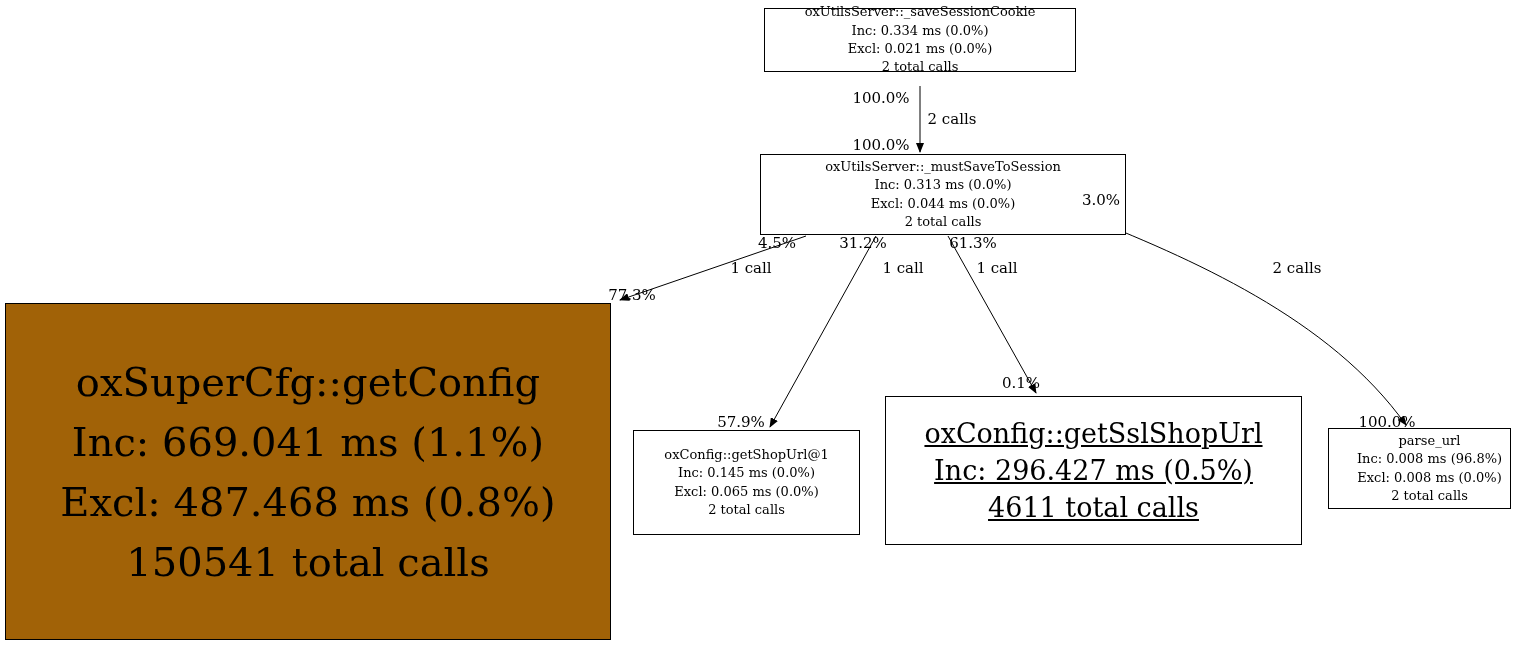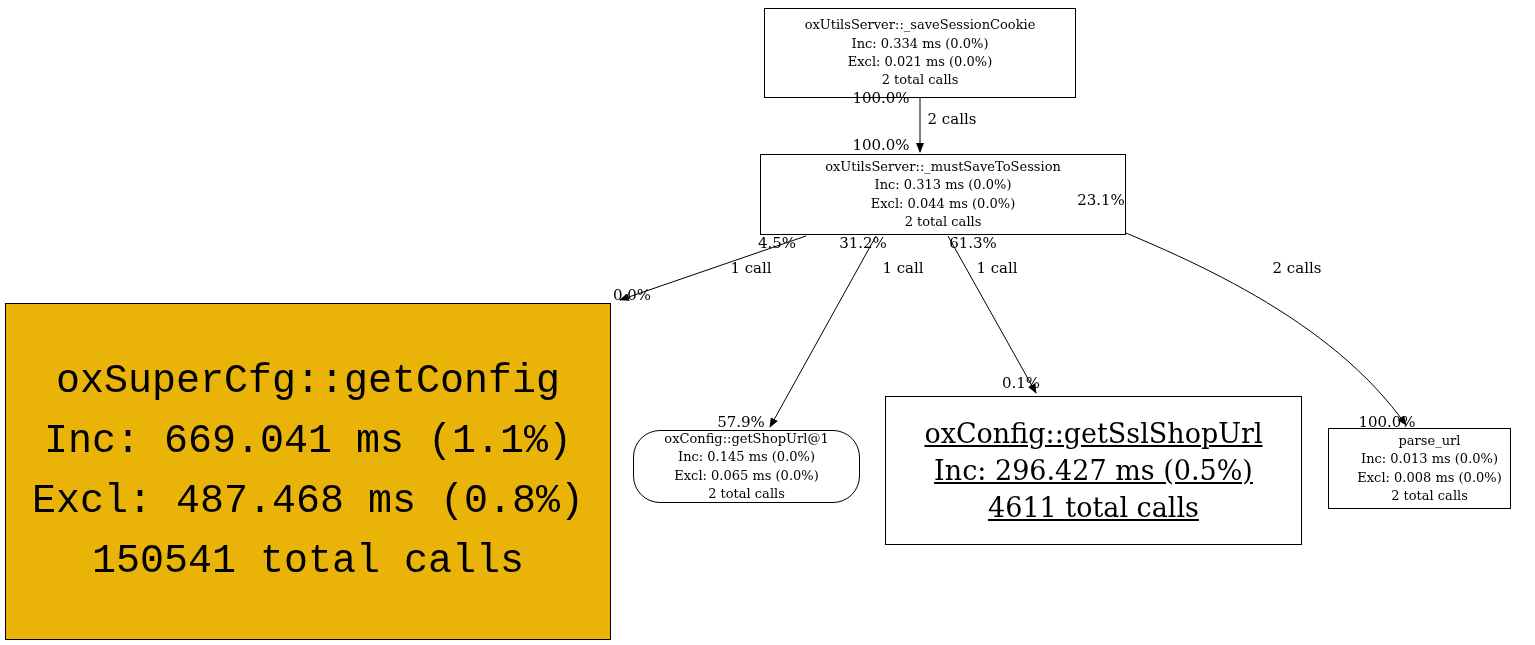--- a/index.html
+++ b/index.html
@@ -31,21 +31,21 @@
     display: flex;
     flex-direction: column;
     justify-content: center;
     align-items: center;
     text-align: center;
   }
   .node .line { width: 100%; }
   .node-small { font-size: 13px; line-height: 1.42; }
   .node-mid   { font-size: 27px; line-height: 1.38; }
   .node-big   { font-size: 40px; line-height: 1.5; }
-  .node-red   { background: #eab308; font-family: Liberation Mono, monospace; }
+  .node-red   { background: #a16207; }
   .elabel {
     position: absolute;
     transform: translate(-50%, -50%);
     font-size: 15px;
     color: #000000;
     white-space: nowrap;
     text-align: right;
   }
 </style>
 </head>
@@ -59,74 +59,74 @@
         <path d="M0,0 L10,4 L0,8 Z" fill="#000000"></path>
       </marker>
     </defs>
     <path d="M 920 86 L 920 152" fill="none" stroke="#000000" stroke-width="1" marker-end="url(#arrow)"></path>
     <path d="M 806 236 L 620 300" fill="none" stroke="#000000" stroke-width="1" marker-end="url(#arrow)"></path>
     <path d="M 876 236 L 770 427" fill="none" stroke="#000000" stroke-width="1" marker-end="url(#arrow)"></path>
     <path d="M 948 236 L 1036 393" fill="none" stroke="#000000" stroke-width="1" marker-end="url(#arrow)"></path>
     <path d="M 1079 214 C 1190 258, 1330 318, 1406 425" fill="none" stroke="#000000" stroke-width="1" marker-end="url(#arrow)"></path>
   </svg>
 
-  <div class="node node-small" style="left:764px; top:8px; width:312px; height:90px;text-align:center;">
+  <div class="node node-small" style="left:764px; top:8px; width:312px; height:64px;text-align:center;">
     <div class="line">oxUtilsServer::_saveSessionCookie</div>
     <div class="line">Inc: 0.334 ms (0.0%)</div>
     <div class="line">Excl: 0.021 ms (0.0%)</div>
     <div class="line">2 total calls</div>
   </div>
 
   <div class="node node-small" style="left:760px; top:154px; width:366px; height:81px;">
     <div class="line">oxUtilsServer::_mustSaveToSession</div>
     <div class="line">Inc: 0.313 ms (0.0%)</div>
     <div class="line">Excl: 0.044 ms (0.0%)</div>
     <div class="line">2 total calls</div>
   </div>
 
   <div class="node node-big node-red" style="left:5px; top:303px; width:606px; height:337px;">
     <div class="line">oxSuperCfg::getConfig</div>
     <div class="line">Inc: 669.041 ms (1.1%)</div>
     <div class="line">Excl: 487.468 ms (0.8%)</div>
     <div class="line">150541 total calls</div>
   </div>
 
-  <div class="node node-small" style="left:633px; top:430px; width:227px; height:73px;border-radius:27px;">
+  <div class="node node-small" style="left:633px; top:430px; width:227px; height:105px;">
     <div class="line">oxConfig::getShopUrl@1</div>
     <div class="line">Inc: 0.145 ms (0.0%)</div>
     <div class="line">Excl: 0.065 ms (0.0%)</div>
     <div class="line">2 total calls</div>
   </div>
 
   <div class="node node-mid" style="left:885px; top:396px; width:417px; height:149px;text-decoration:underline;">
     <div class="line">oxConfig::getSslShopUrl</div>
     <div class="line">Inc: 296.427 ms (0.5%)</div>
     <div class="line">4611 total calls</div>
   </div>
 
   <div class="node node-small" style="left:1328px; top:428px; width:183px; height:81px;padding-left:20px;">
     <div class="line">parse_url</div>
-    <div class="line">Inc: 0.013 ms (0.0%)</div>
+    <div class="line">Inc: 0.008 ms (96.8%)</div>
     <div class="line">Excl: 0.008 ms (0.0%)</div>
     <div class="line">2 total calls</div>
   </div>
 
   <span class="elabel" style="left:881px; top:98px;">100.0%</span>
   <span class="elabel" style="left:952px; top:119px;">2 calls</span>
   <span class="elabel" style="left:881px; top:145px;">100.0%</span>
 
   <span class="elabel" style="left:777px; top:243px;">4.5%</span>
   <span class="elabel" style="left:751px; top:268px;">1 call</span>
-  <span class="elabel" style="left:632px; top:295px;">0.0%</span>
+  <span class="elabel" style="left:632px; top:295px;">77.3%</span>
 
   <span class="elabel" style="left:863px; top:243px;">31.2%</span>
   <span class="elabel" style="left:903px; top:268px;">1 call</span>
   <span class="elabel" style="left:741px; top:422px;">57.9%</span>
 
   <span class="elabel" style="left:973px; top:243px;">61.3%</span>
   <span class="elabel" style="left:997px; top:268px;">1 call</span>
   <span class="elabel" style="left:1021px; top:383px;">0.1%</span>
 
-  <span class="elabel" style="left:1101px; top:200px;">23.1%</span>
+  <span class="elabel" style="left:1101px; top:200px;">3.0%</span>
   <span class="elabel" style="left:1297px; top:268px;">2 calls</span>
   <span class="elabel" style="left:1387px; top:422px;">100.0%</span>
 
 </div>
 
 </body></html>

